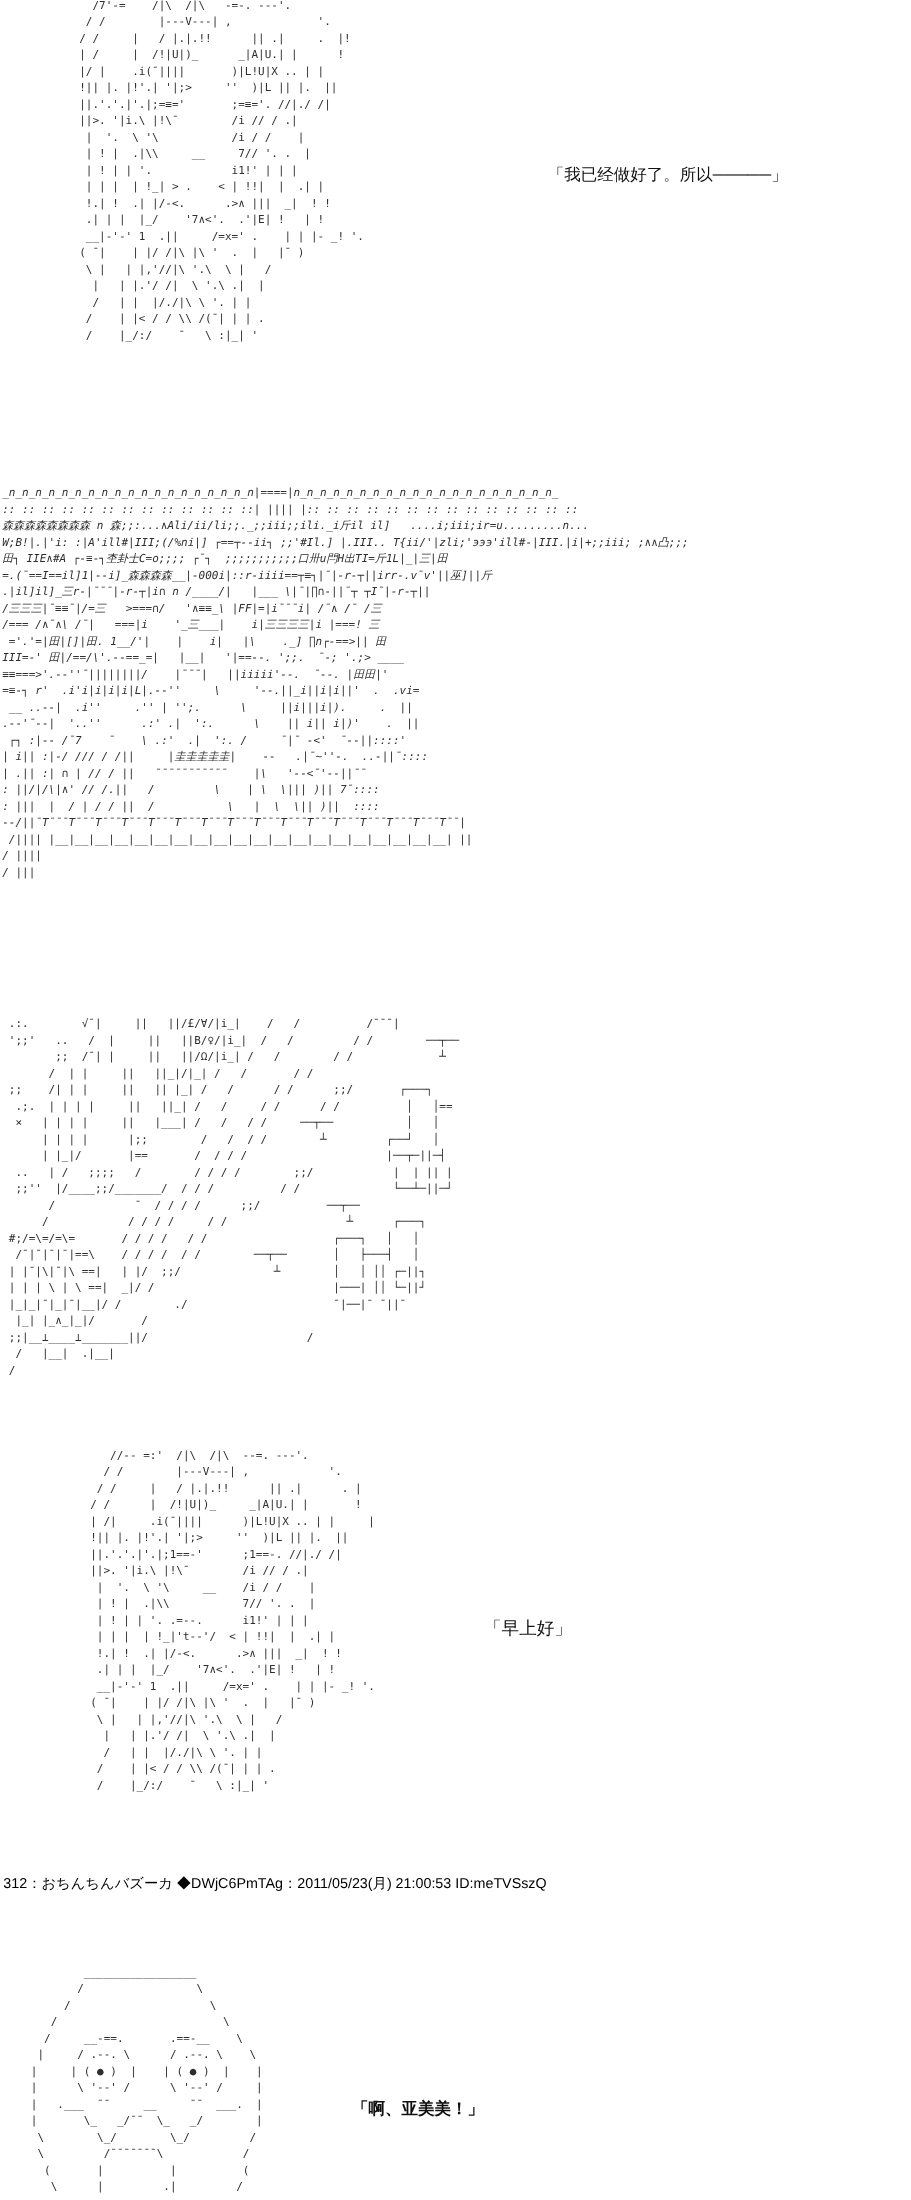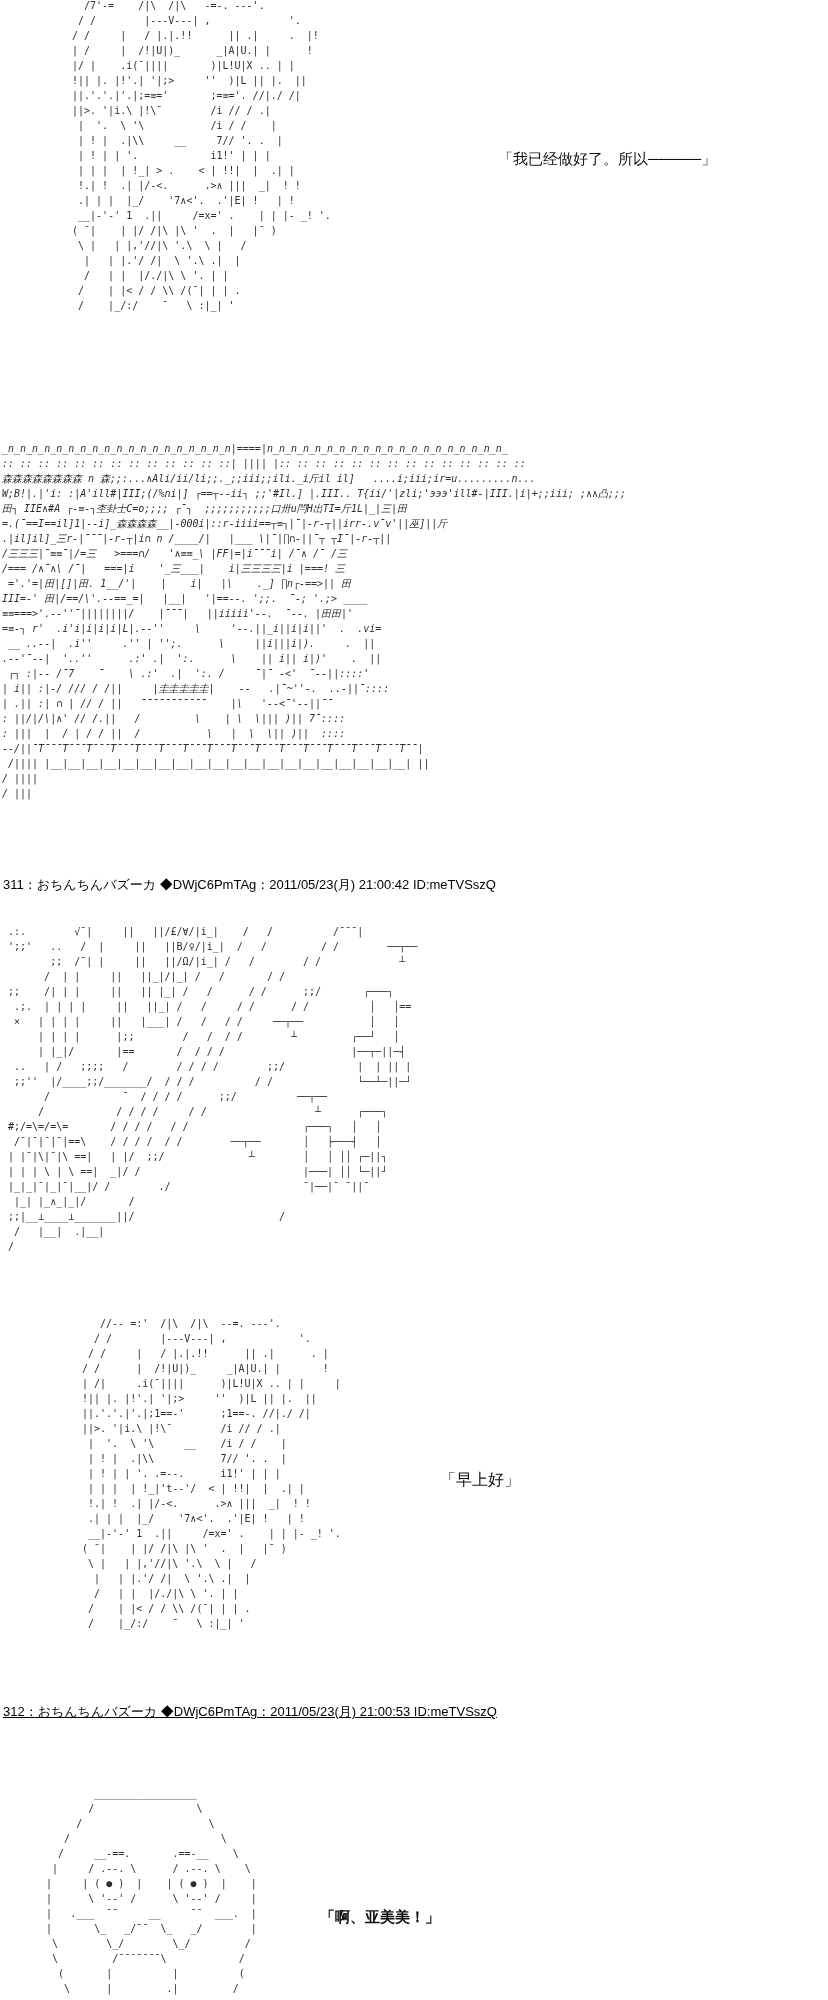--- a/index.html
+++ b/index.html
@@ -24,22 +24,22 @@
     font-family:"Liberation Sans", sans-serif;
   }
   .aa1 { left:72px;  top:-2px; }
   .d1  { left:462px; top:150px;margin-left:36px; }
   .h310{ left:3px;   top:370px; }
   .aa2 { left:2px;   top:441px;font-style:italic; }
   .h311{ left:3px;   top:876px; }
   .aa3 { left:8px;   top:924px; }
   .aa4 { left:82px;  top:1316px; }
   .d2  { left:440px; top:1470px; font-size:16px; }
-  .h312{ left:3px;   top:1703px;text-decoration:underline; }
-  .aa5 { left:28px;  top:1786px; }
+  .h312{ left:3px;   top:1703px; }
+  .aa5 { left:10px;  top:1786px; }
   .d3  { left:320px; top:1908px;font-weight:bold; }
 </style>
 </head>
 <body>
 
 <div class="canvas">
 
   <pre class="aa aa1">  /7'-=    /|\  /|\   -=-. ---'.
  / /        |---V---| ,             '.
 / /     |   / |.|.!!      || .|     .  |!
@@ -81,21 +81,20 @@
  ┌┐ :|-- /¯7    ¯    \ .:'  .|  ':. /     ¯|¯ -&lt;'  ¯--||::::'
 | i|| :|-/ /// / /||     |圭圭圭圭圭|    --   .|¯~''-.  ..-||¯::::
 | .|| :| ∩ | // / ||   ¯¯¯¯¯¯¯¯¯¯¯    |\   '--&lt;¯'--||¯¯
 : ||/|/\|∧' // /.||   /         \    | \  \||| )|| 7¯::::
 : |||  |  / | / / ||  /           \   |  \  \|| )||  ::::
 --/||¯T¯¯¯T¯¯¯T¯¯¯T¯¯¯T¯¯¯T¯¯¯T¯¯¯T¯¯¯T¯¯¯T¯¯¯T¯¯¯T¯¯¯T¯¯¯T¯¯¯T¯¯¯T¯¯|
  /|||| |__|__|__|__|__|__|__|__|__|__|__|__|__|__|__|__|__|__|__|__| ||
 / ||||
 / |||</pre>
 
-  <div class="post-header h311">311：おちんちんバズーカ ◆DWjC6PmTAg：2011/05/23(月) 21:00:42 ID:meTVSszQ</div>
   <pre class="aa aa3">.:.        √¯|     ||   ||/£/∀/|i_|    /   /          /¯¯¯|
 ';;'   ..   /  |     ||   ||B/♀/|i_|  /   /         / /        ──┬──
        ;;  /¯| |     ||   ||/Ω/|i_| /   /        / /             ┴
       /  | |     ||   ||_|/|_| /   /       / /
 ;;    /| | |     ||   || |_| /   /      / /      ;;/       ┌───┐
  .;.  | | | |     ||   ||_| /   /     / /      / /          │   │==
  ×   | | | |     ||   |___| /   /   / /     ──┬──           │   │
      | | | |      |;;        /   /  / /        ┴         ┌──┘   │
      | |_|/       |==       /  / / /                     |──┬─||─┤
  ..   | /   ;;;;   /        / / / /        ;;/            |  | || |

